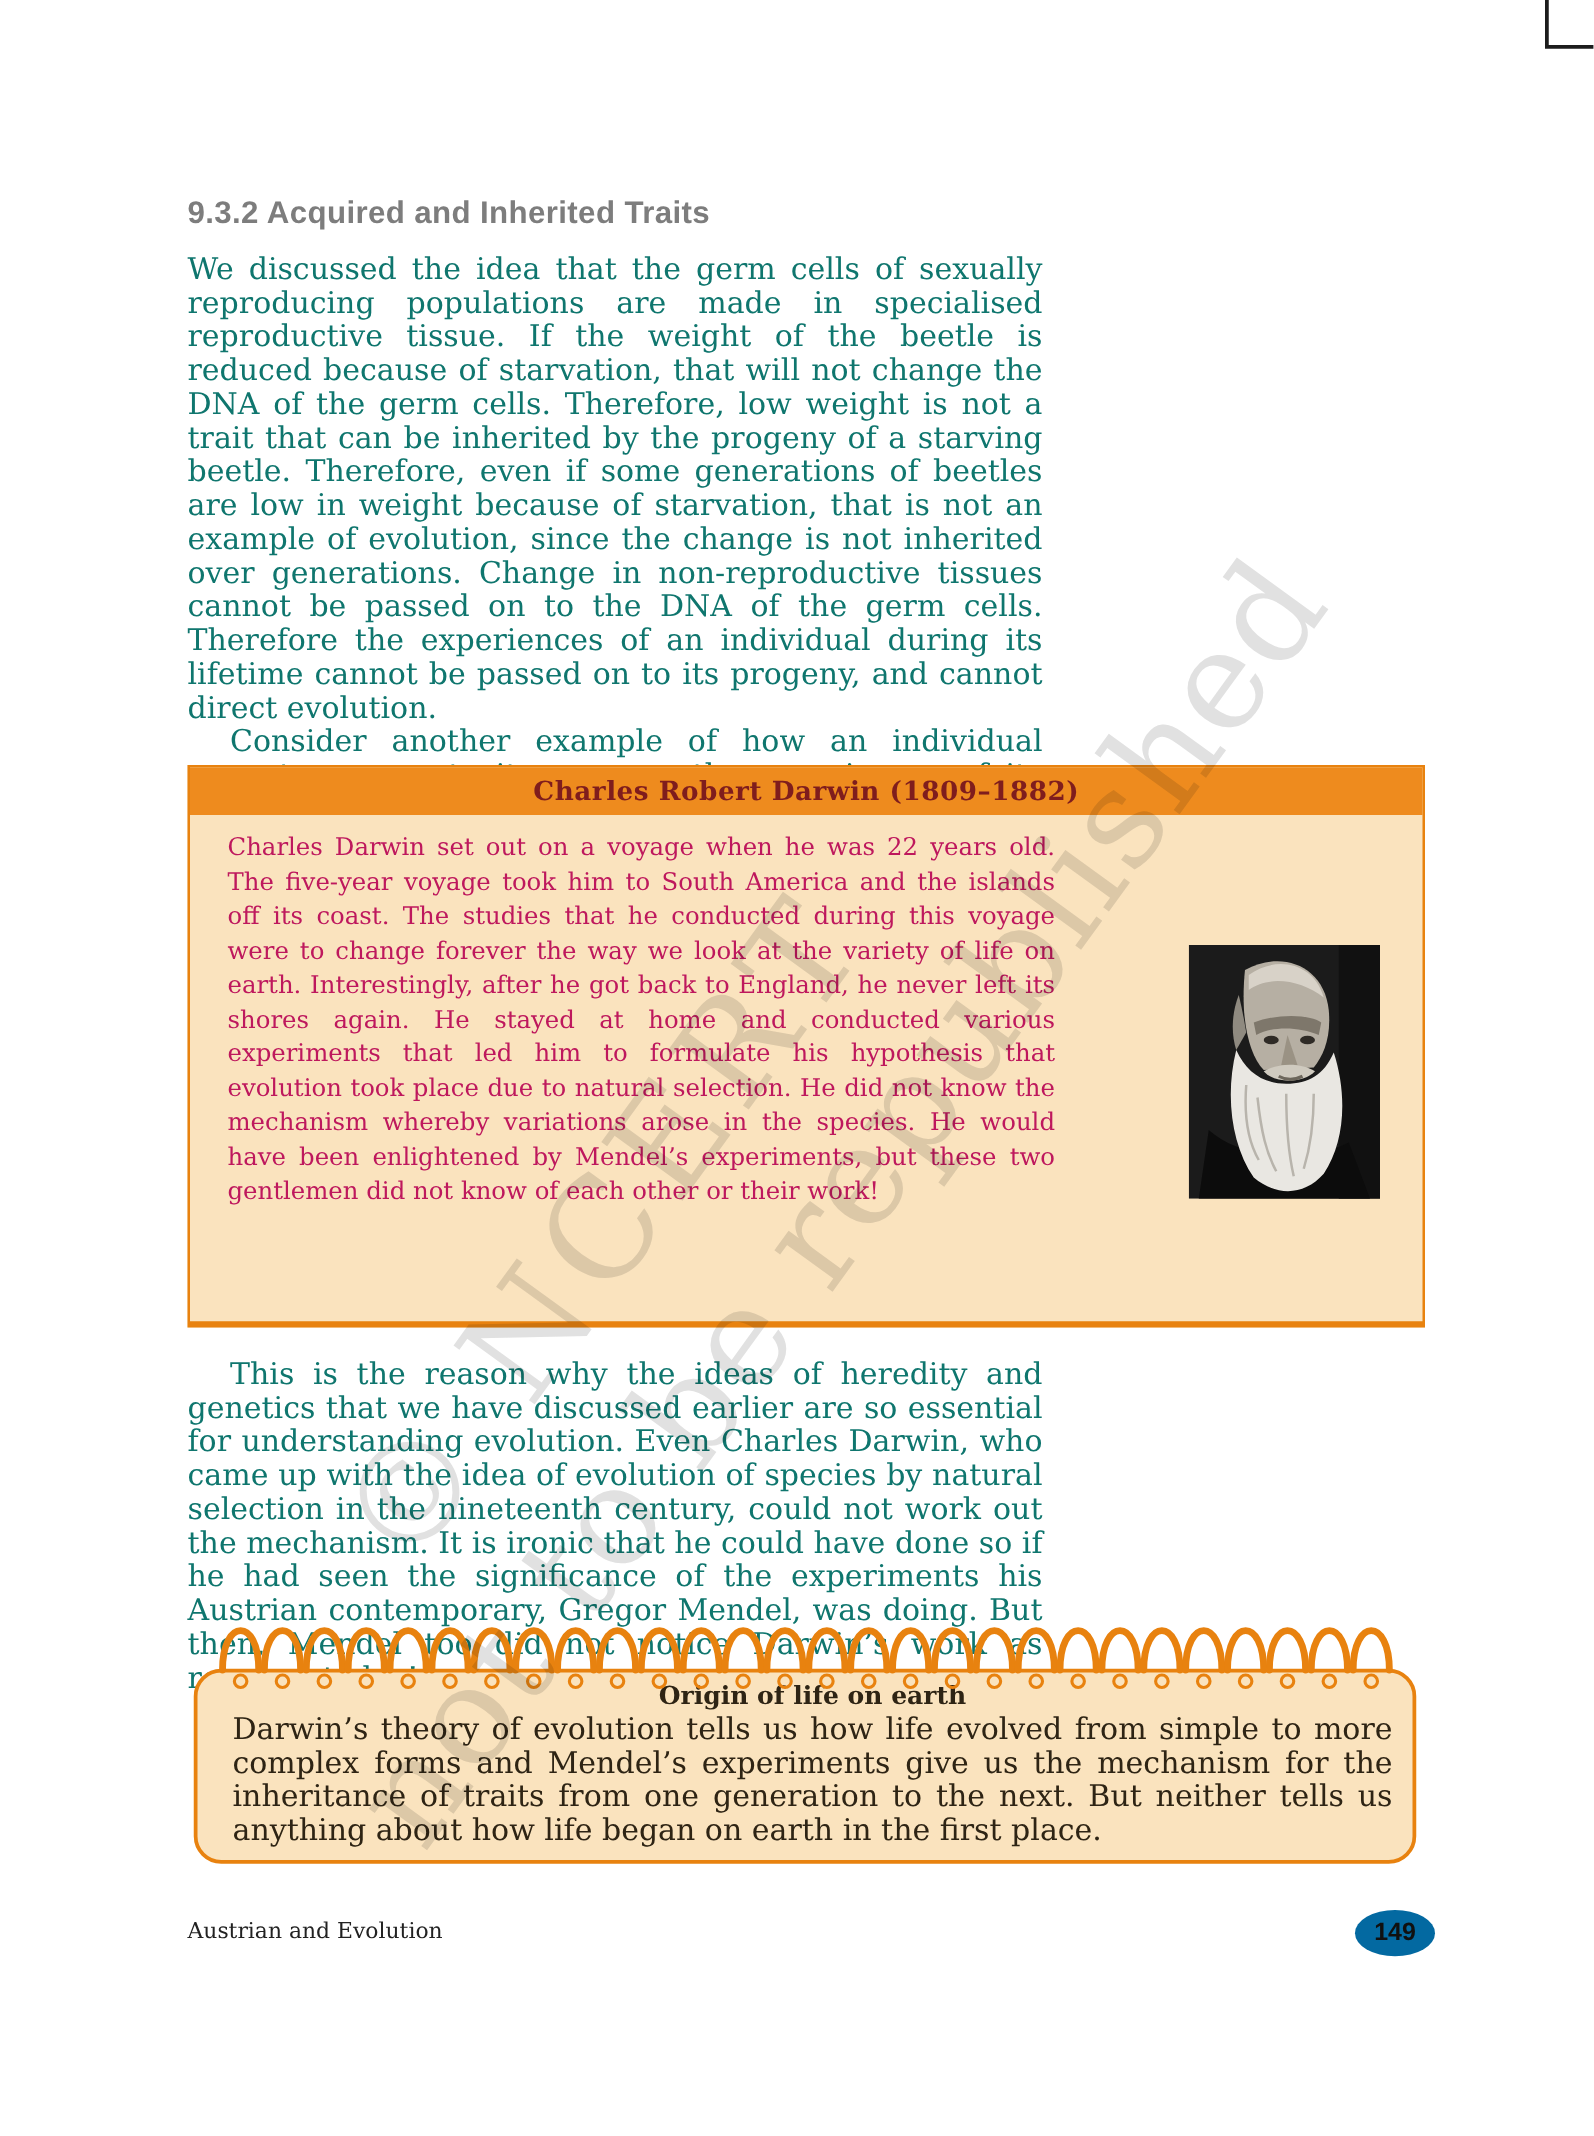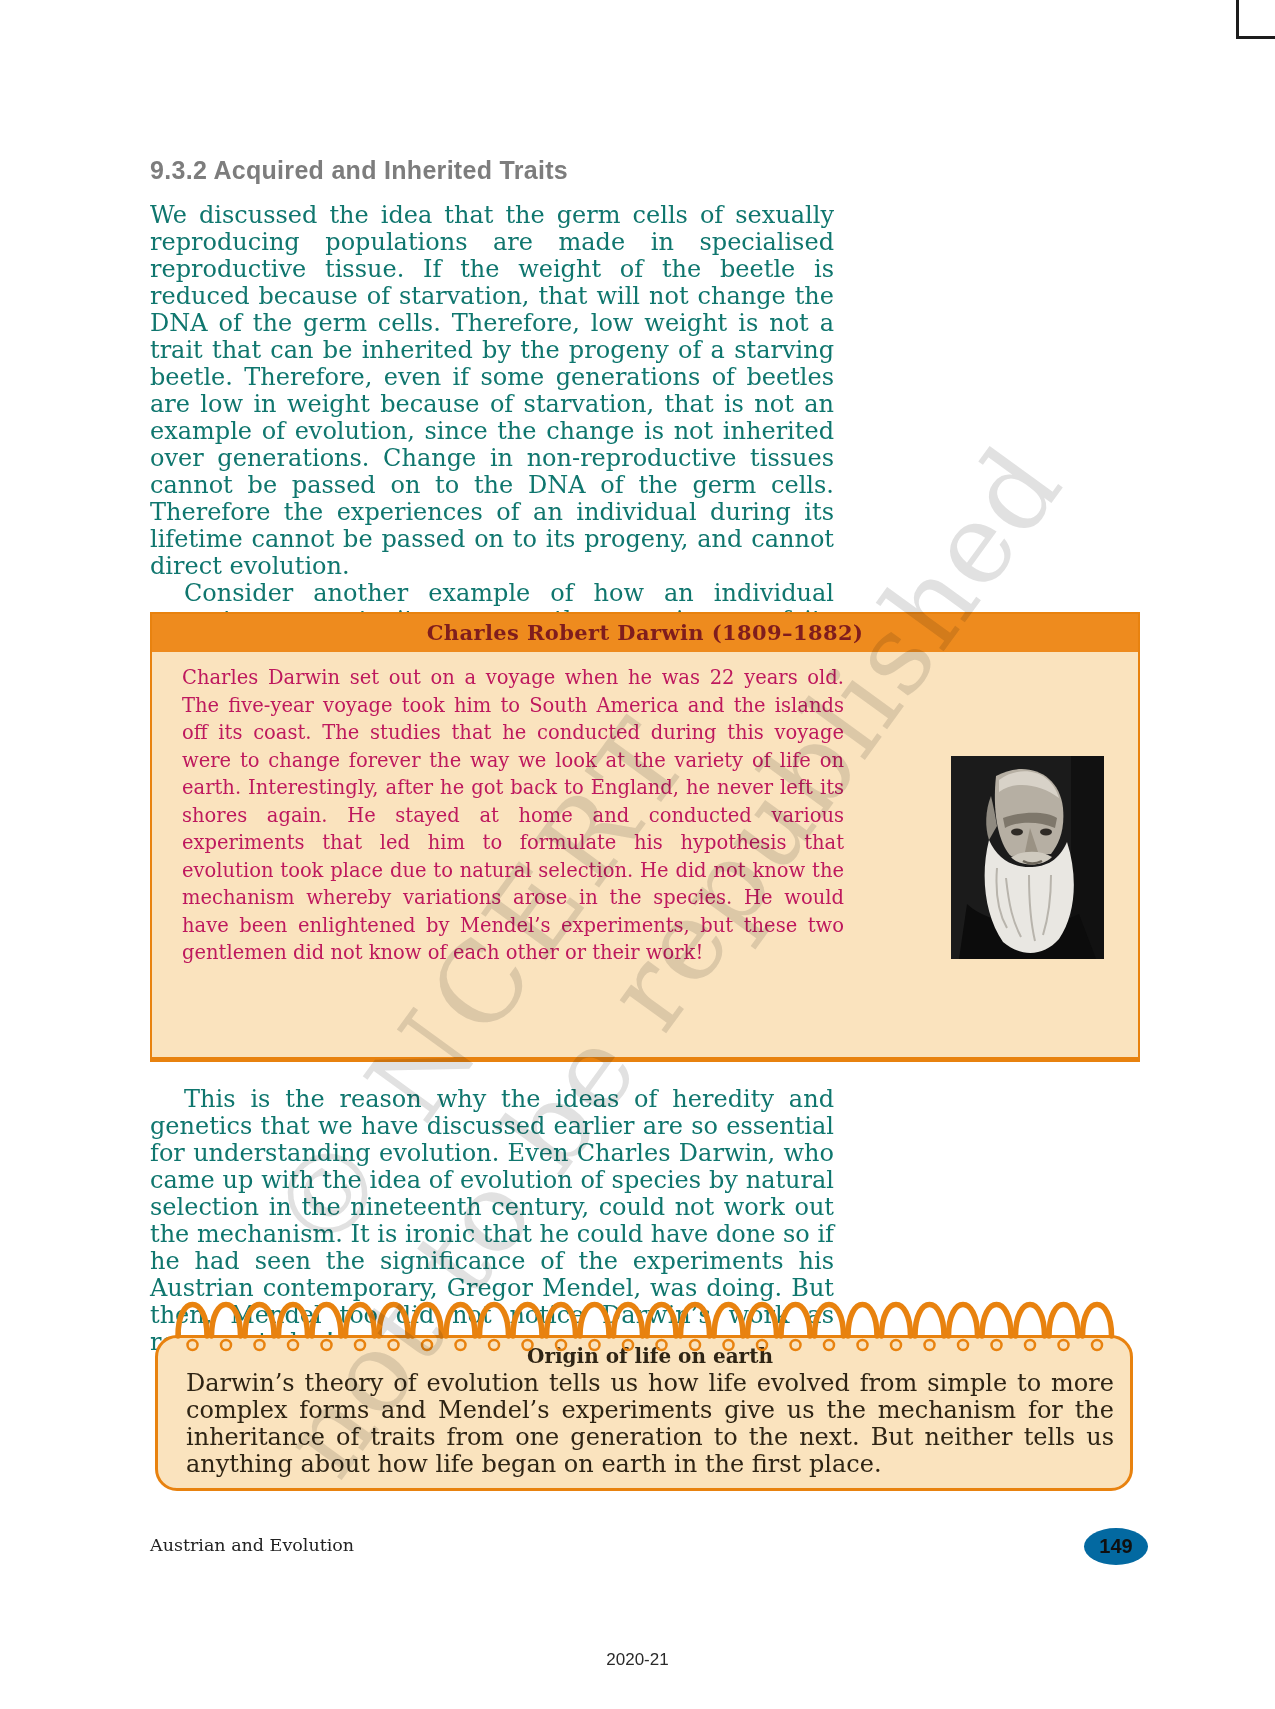--- a/index.html
+++ b/index.html
@@ -201,15 +201,14 @@
         <circle cx="923" cy="53" r="5" class="ring"></circle>
       </svg>
     <div class="origin-title">Origin of life on earth</div>
     <p>Darwin’s theory of evolution tells us how life evolved from simple to more complex forms and Mendel’s experiments give us the mechanism for the inheritance of traits from one generation to the next. But neither tells us anything about how life began on earth in the first place.</p>
   </div>
 
   <div class="footer-chapter">Austrian and Evolution</div>
   <div class="page-badge">
     <span>149</span>
   </div>
-  <div class="year-footer">2020-21</div>
 
 </div>
 
 </body></html>

